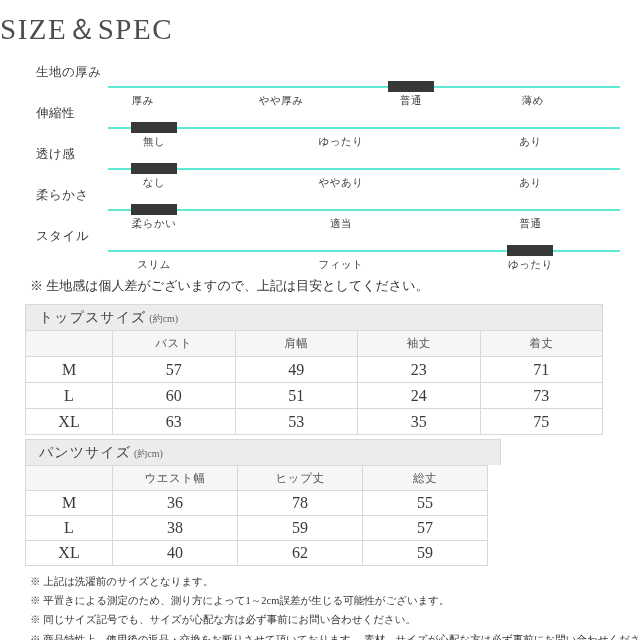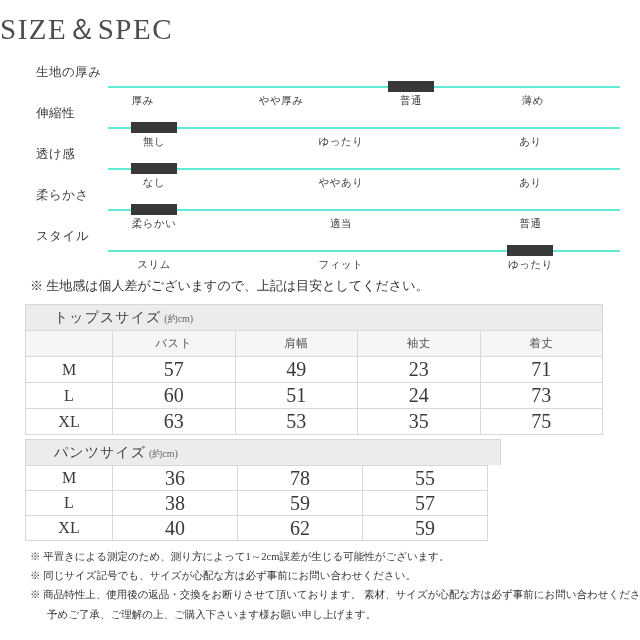--- a/index.html
+++ b/index.html
@@ -29,30 +29,30 @@
   .c4 .o0{left:6.8%} .c4 .o1{left:33.8%} .c4 .o2{left:59.2%} .c4 .o3{left:83%}
   .c3 .o0{left:9%}   .c3 .o1{left:45.5%} .c3 .o2{left:82.5%}
   
   .spec-note{margin:9px 10px 0 30px;font-size:13px;color:#333;white-space:nowrap;}
   
   .tables{margin-left:25px;margin-top:9px;}
   .table-wrap{margin-top:0;}
   .table-wrap + .table-wrap{margin-top:4px;}
   .table-title{
     box-sizing:border-box;border:1px solid #d9d7d7;border-bottom:none;
-    background:#edebeb;height:26px;line-height:25px;padding-left:28px;
+    background:#edebeb;height:26px;line-height:25px;padding-left:13px;
     font-size:14px;color:#444;letter-spacing:1px;
   }
   .table-title .unit{font-size:10px;color:#666;margin-left:3px;letter-spacing:0;}
   table{border-collapse:collapse;table-layout:fixed;}
   table.tops{width:578px;padding-left:45px;}
   table.pants{width:463px;}
   th,td{border:1px solid #d9d7d7;text-align:center;padding:0;}
   th{height:25px;font-size:11.5px;color:#555;font-weight:normal;background:#f7f6f6;letter-spacing:.5px;}
-  td{height:25px;font-size:20px;color:#3a3a3a;background:#fff;}
+  td{height:25px;font-size:16px;color:#3a3a3a;background:#fff;}
   .pants th{height:24px;} .pants td{height:24px;}
   td.size-label{font-size:16px;}
   col.label-col{width:87px;}
   
   .footer{margin:6px 6px 0 30px;font-size:10.5px;color:#333;}
   .footer-note{line-height:19.2px;white-space:nowrap;}
   .footer-note.indent{padding-left:17px;}
 </style>
 </head>
 <body>
@@ -168,20 +168,26 @@
       <span>パンツサイズ</span><span class="unit">(約cm)</span>
     </div>
     <table class="pants">
       <colgroup>
           <col class="label-col">
           <col>
           <col>
           <col>
         </colgroup>
       <tbody>
+          <tr>
+        <th></th>
+        <th>ウエスト幅</th>
+        <th>ヒップ丈</th>
+        <th>総丈</th>
+      </tr>
       <tr>
         <td class="size-label">M</td>
         <td>36</td>
         <td>78</td>
         <td>55</td>
       </tr>
       <tr>
         <td class="size-label">L</td>
         <td>38</td>
         <td>59</td>
@@ -193,17 +199,18 @@
         <td>62</td>
         <td>59</td>
       </tr>
     </tbody>
       </table>
   </div>
 
 </div>
 
 <div class="footer">
+  <div class="footer-note">※ 上記は洗濯前のサイズとなります。</div>
   <div class="footer-note">※ 平置きによる測定のため、測り方によって1～2cm誤差が生じる可能性がございます。</div>
   <div class="footer-note">※ 同じサイズ記号でも、サイズが心配な方は必ず事前にお問い合わせください。</div>
   <div class="footer-note">※ 商品特性上、使用後の返品・交換をお断りさせて頂いております。 素材、サイズが心配な方は必ず事前にお問い合わせください。</div>
   <div class="footer-note indent">予めご了承、ご理解の上、ご購入下さいます様お願い申し上げます。</div>
 </div>
 
 </body></html>

